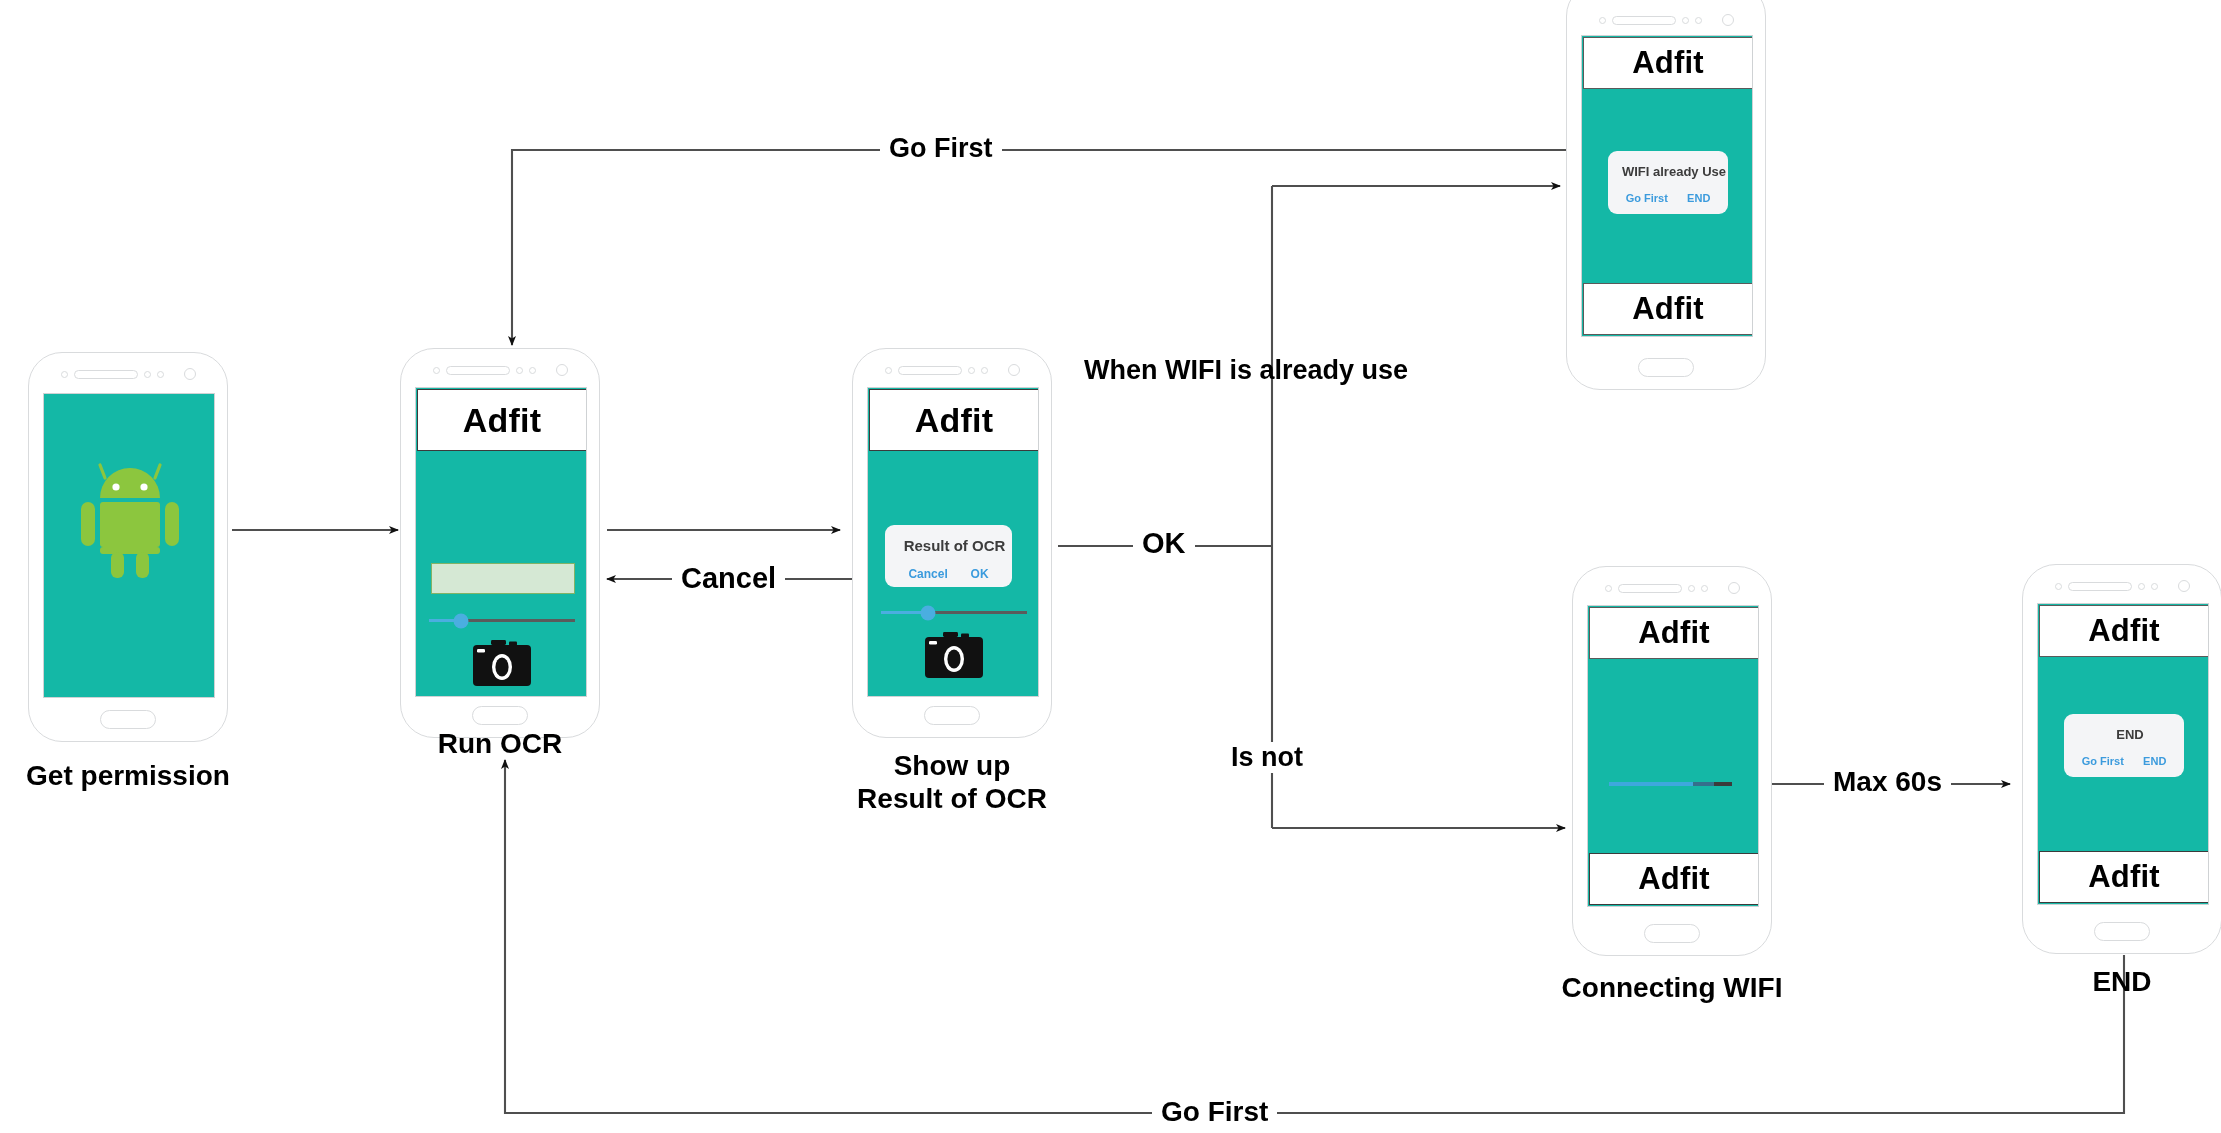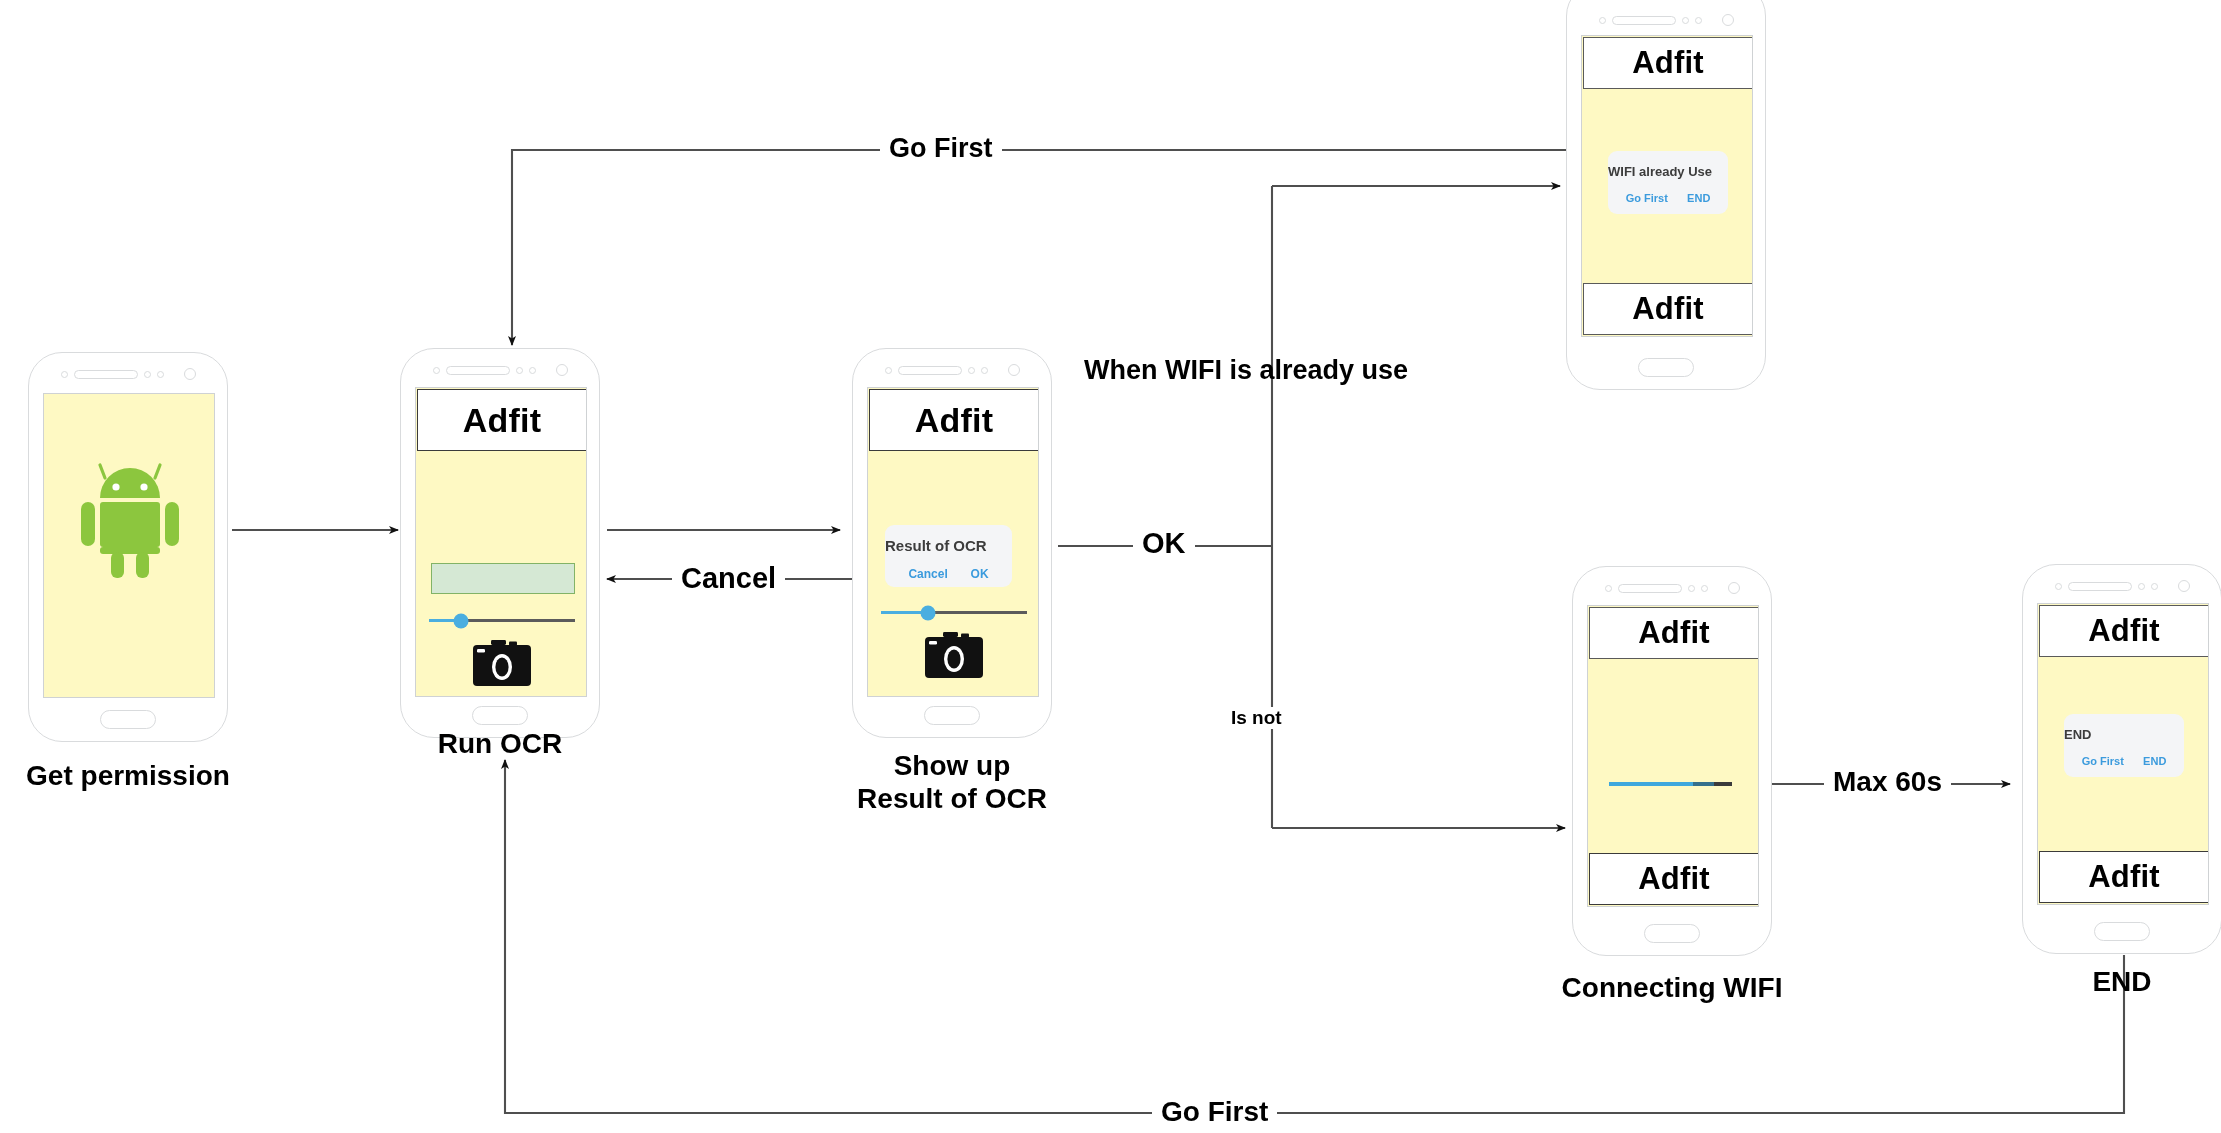--- a/index.html
+++ b/index.html
@@ -15,40 +15,40 @@
   .phone .dot{width:7px;height:7px;border-radius:50%;
          border:1.3px solid #d9dbdd;box-sizing:border-box;}
   .phone .speaker{width:64px;height:9px;border-radius:6px;
          border:1.3px solid #d9dbdd;box-sizing:border-box;}
   .phone .cam{width:12px;height:12px;border-radius:50%;
          border:1.3px solid #d9dbdd;box-sizing:border-box;margin-left:14px;}
   .phone .home{position:absolute;bottom:12px;left:50%;transform:translateX(-50%);
          width:56px;height:19px;border-radius:10px;
          border:1.3px solid #d9dbdd;box-sizing:border-box;}
   .screen{position:absolute;box-sizing:border-box;
-          border:1.2px solid #cfd2d4;background:#fef9c3;overflow:hidden;}
+          border:1.2px solid #cfd2d4;background:#14b8a6;overflow:hidden;}
 
   
   .appbar{position:absolute;box-sizing:border-box;border:1.6px solid #3b3b3b;
           background:#fff;display:flex;align-items:center;justify-content:center;
           font-weight:bold;color:#000;letter-spacing:.2px;}
   .appbar.thin{border-width:1.4px;border-color:#5a5a5a;}
   .greenbox{position:absolute;box-sizing:border-box;
             background:#d5e8d4;border:1.3px solid #82b366;}
   .slider{position:absolute;height:3px;background:#5b5b5b;}
   .slider .fill{position:absolute;left:0;top:0;height:3px;background:#4aaee0;}
   .slider .knob{position:absolute;top:50%;transform:translate(-50%,-50%);
                 width:15px;height:15px;border-radius:50%;background:#4aaee0;}
   .progress{position:absolute;height:4px;background:#3b3b3b;overflow:hidden;}
   .progress .p1{position:absolute;left:0;top:0;height:4px;background:#3ea8dd;}
   .progress .p2{position:absolute;top:0;height:4px;background:#35708c;}
 
   .dialog{position:absolute;box-sizing:border-box;background:#f4f5f7;
           border-radius:9px;padding:0;}
-  .dialog .dtitle{position:absolute;left:0;right:0;text-align:left;
+  .dialog .dtitle{position:absolute;left:12px;right:0;text-align:center;
           font-weight:bold;color:#3c3c3c;}
   .dialog .dbtns{position:absolute;left:0;right:0;display:flex;
           justify-content:space-around;color:#3b9bdd;font-weight:bold;}
   .dialog .dbtns span{cursor:pointer;}
 
   
   .caption{position:absolute;font-weight:bold;color:#000;text-align:center;
            line-height:1.17;white-space:pre-line;}
 
   
@@ -271,19 +271,19 @@
   <div class="caption" style="left:1972px;top:966px;width:300px;font-size:28px;">END</div>
 
   <div class="edgelabel" style="left:880px;top:133px;font-size:27px;">Go First</div>
 
   <div class="edgelabel" style="left:672px;top:562px;font-size:29px;">Cancel</div>
 
   <div class="edgelabel" style="left:1133px;top:527px;font-size:29px;">OK</div>
 
   <div class="edgelabel" style="left:1075px;top:355px;font-size:27px;background:transparent;">When WIFI is already use</div>
 
-  <div class="edgelabel" style="left:1222px;top:707px;font-size:19px;">Is not</div>
+  <div class="edgelabel" style="left:1222px;top:742px;font-size:27px;">Is not</div>
 
   <div class="edgelabel" style="left:1824px;top:766px;font-size:28px;">Max 60s</div>
 
   <div class="edgelabel" style="left:1152px;top:1096px;font-size:28px;">Go First</div>
 
 </div>
 
 </body></html>

